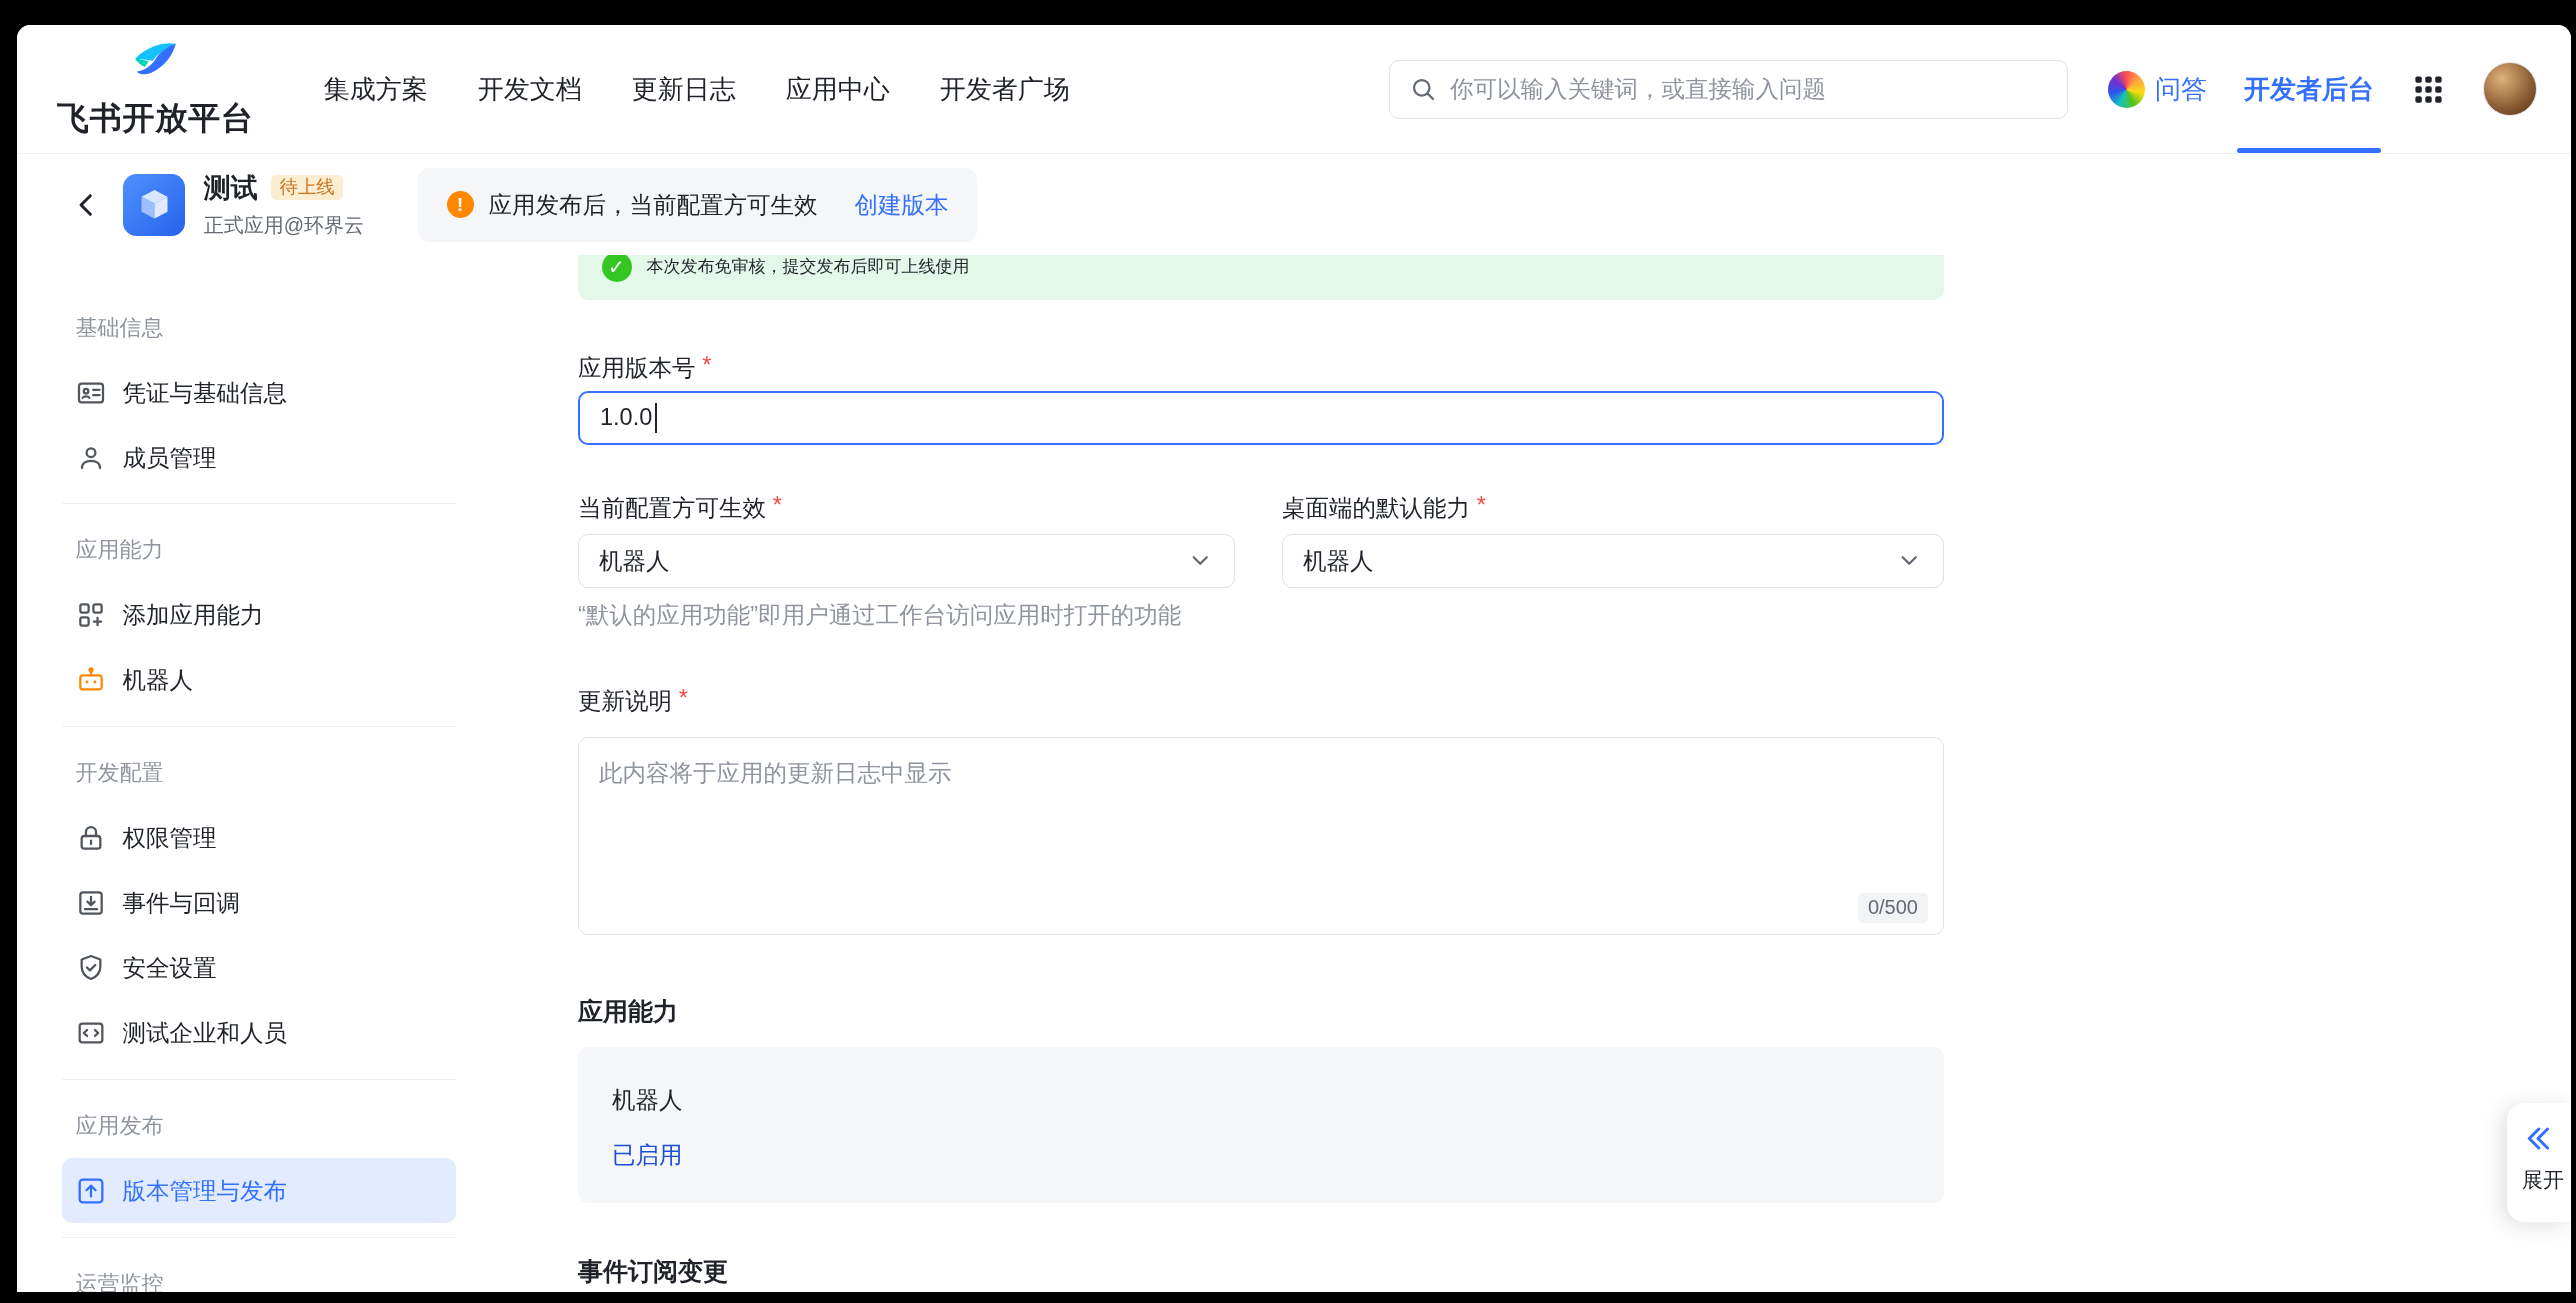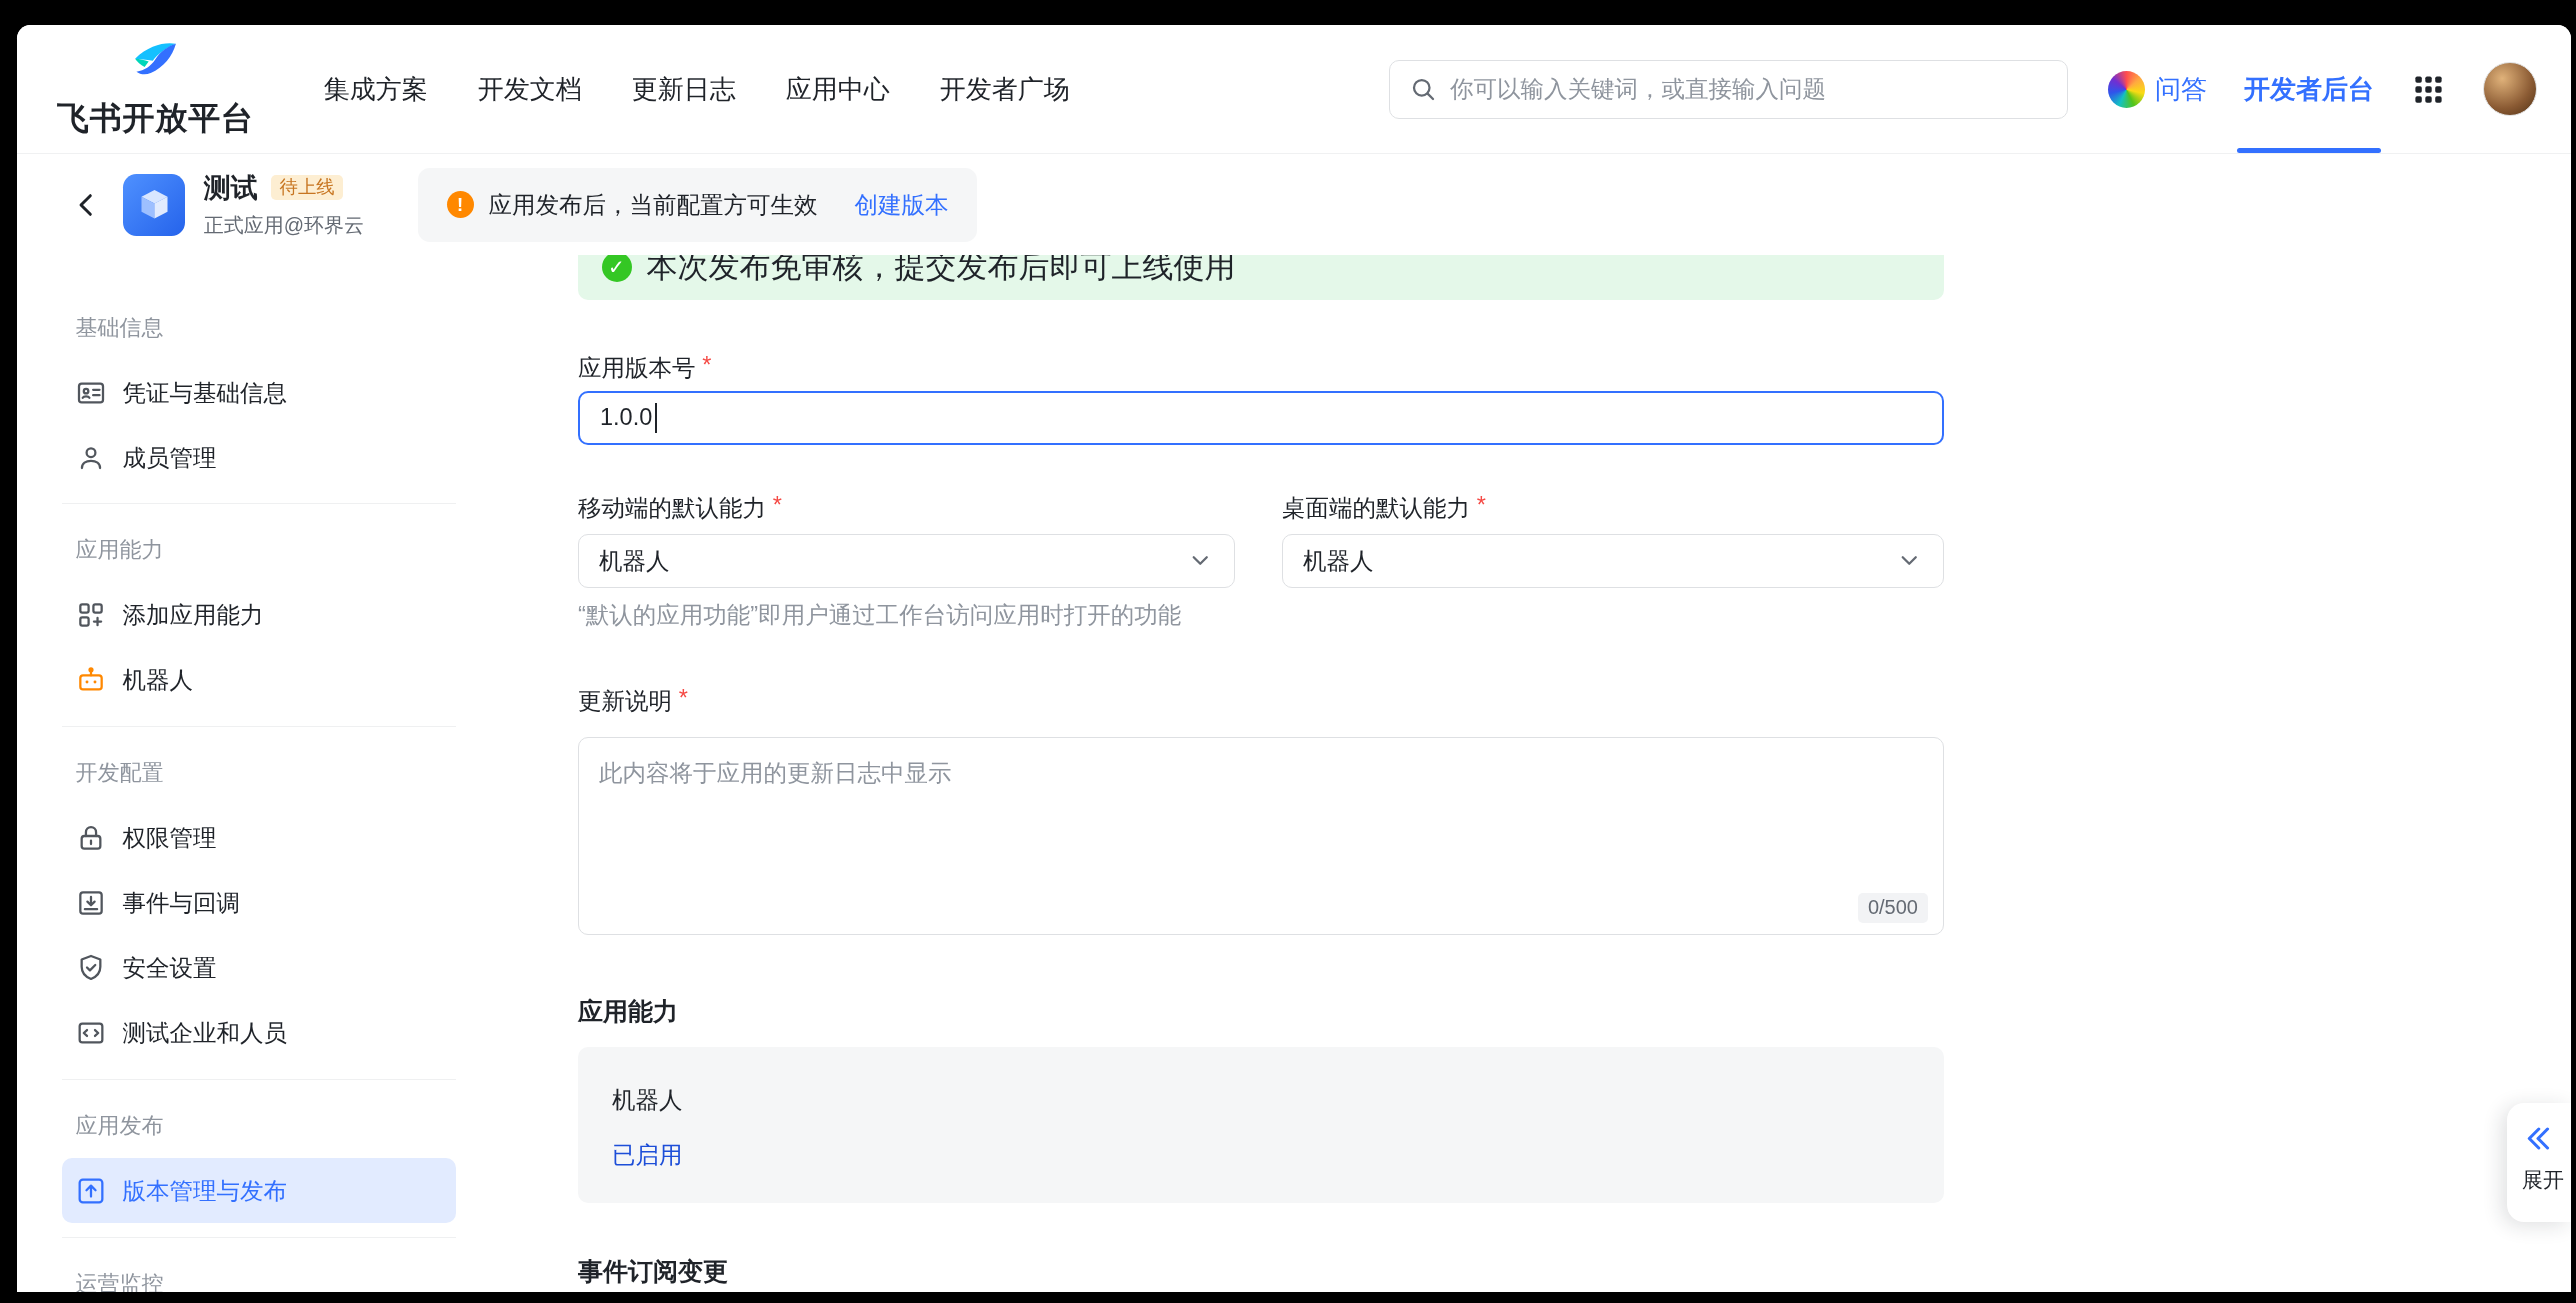--- a/index.html
+++ b/index.html
@@ -102,21 +102,21 @@
   .content{ flex:1; padding-left:97px; overflow:hidden; position:relative; }
   .content-col{ width:1366px; }
   .success-banner{
     margin-top:-22px; height:67px; background:#e4f8e9; border-radius:10px;
     display:flex; align-items:center; gap:15px; padding:0 23.5px;
   }
   .check-icon{
     width:30px; height:30px; border-radius:50%; background:#34c724; color:#fff;
     display:flex; align-items:center; justify-content:center; font-size:20px; font-weight:700; flex:none;
   }
-  .success-banner span{ font-size:31px; color:#1f2329; }
+  .success-banner span{ font-size:17px; color:#1f2329; }
   .field-label{ margin-top:52px; font-size:23.5px; font-weight:500; display:flex; gap:6.7px; align-items:flex-start; }
   .req{ color:#f54a45; font-size:23.5px; }
   .text-input{
     margin-top:6.7px; height:54px; border:2.5px solid #3370ff; border-radius:10px;
     display:flex; align-items:center; padding:0 20px; font-size:23.5px; background:#fff;
   }
   .caret{ display:inline-block; width:2.5px; height:30px; background:#1f2329; margin-left:2.5px; }
   .two-col{ display:flex; gap:47px; margin-top:47px; }
   .col-m{ width:657px; }
   .col-d{ width:662px; }
@@ -340,21 +340,21 @@
           <span class="req">*</span>
         </div>
         <div class="text-input">
           <span>1.0.0</span>
           <span class="caret"></span>
         </div>
 
         <div class="two-col">
           <div class="col-m">
             <div class="col-label">
-              <span>移动端的默认能力</span>
+              <span>当前配置方可生效</span>
               <span class="req">*</span>
             </div>
             <div class="select">
               <span>机器人</span>
               <svg viewBox="0 0 24 24" fill="none" stroke="#646a73" stroke-width="1.9" stroke-linecap="round" stroke-linejoin="round">
                 <path d="M6.5 9.5 L12 15 L17.5 9.5"></path>
               </svg>
             </div>
           </div>
           <div class="col-d">

